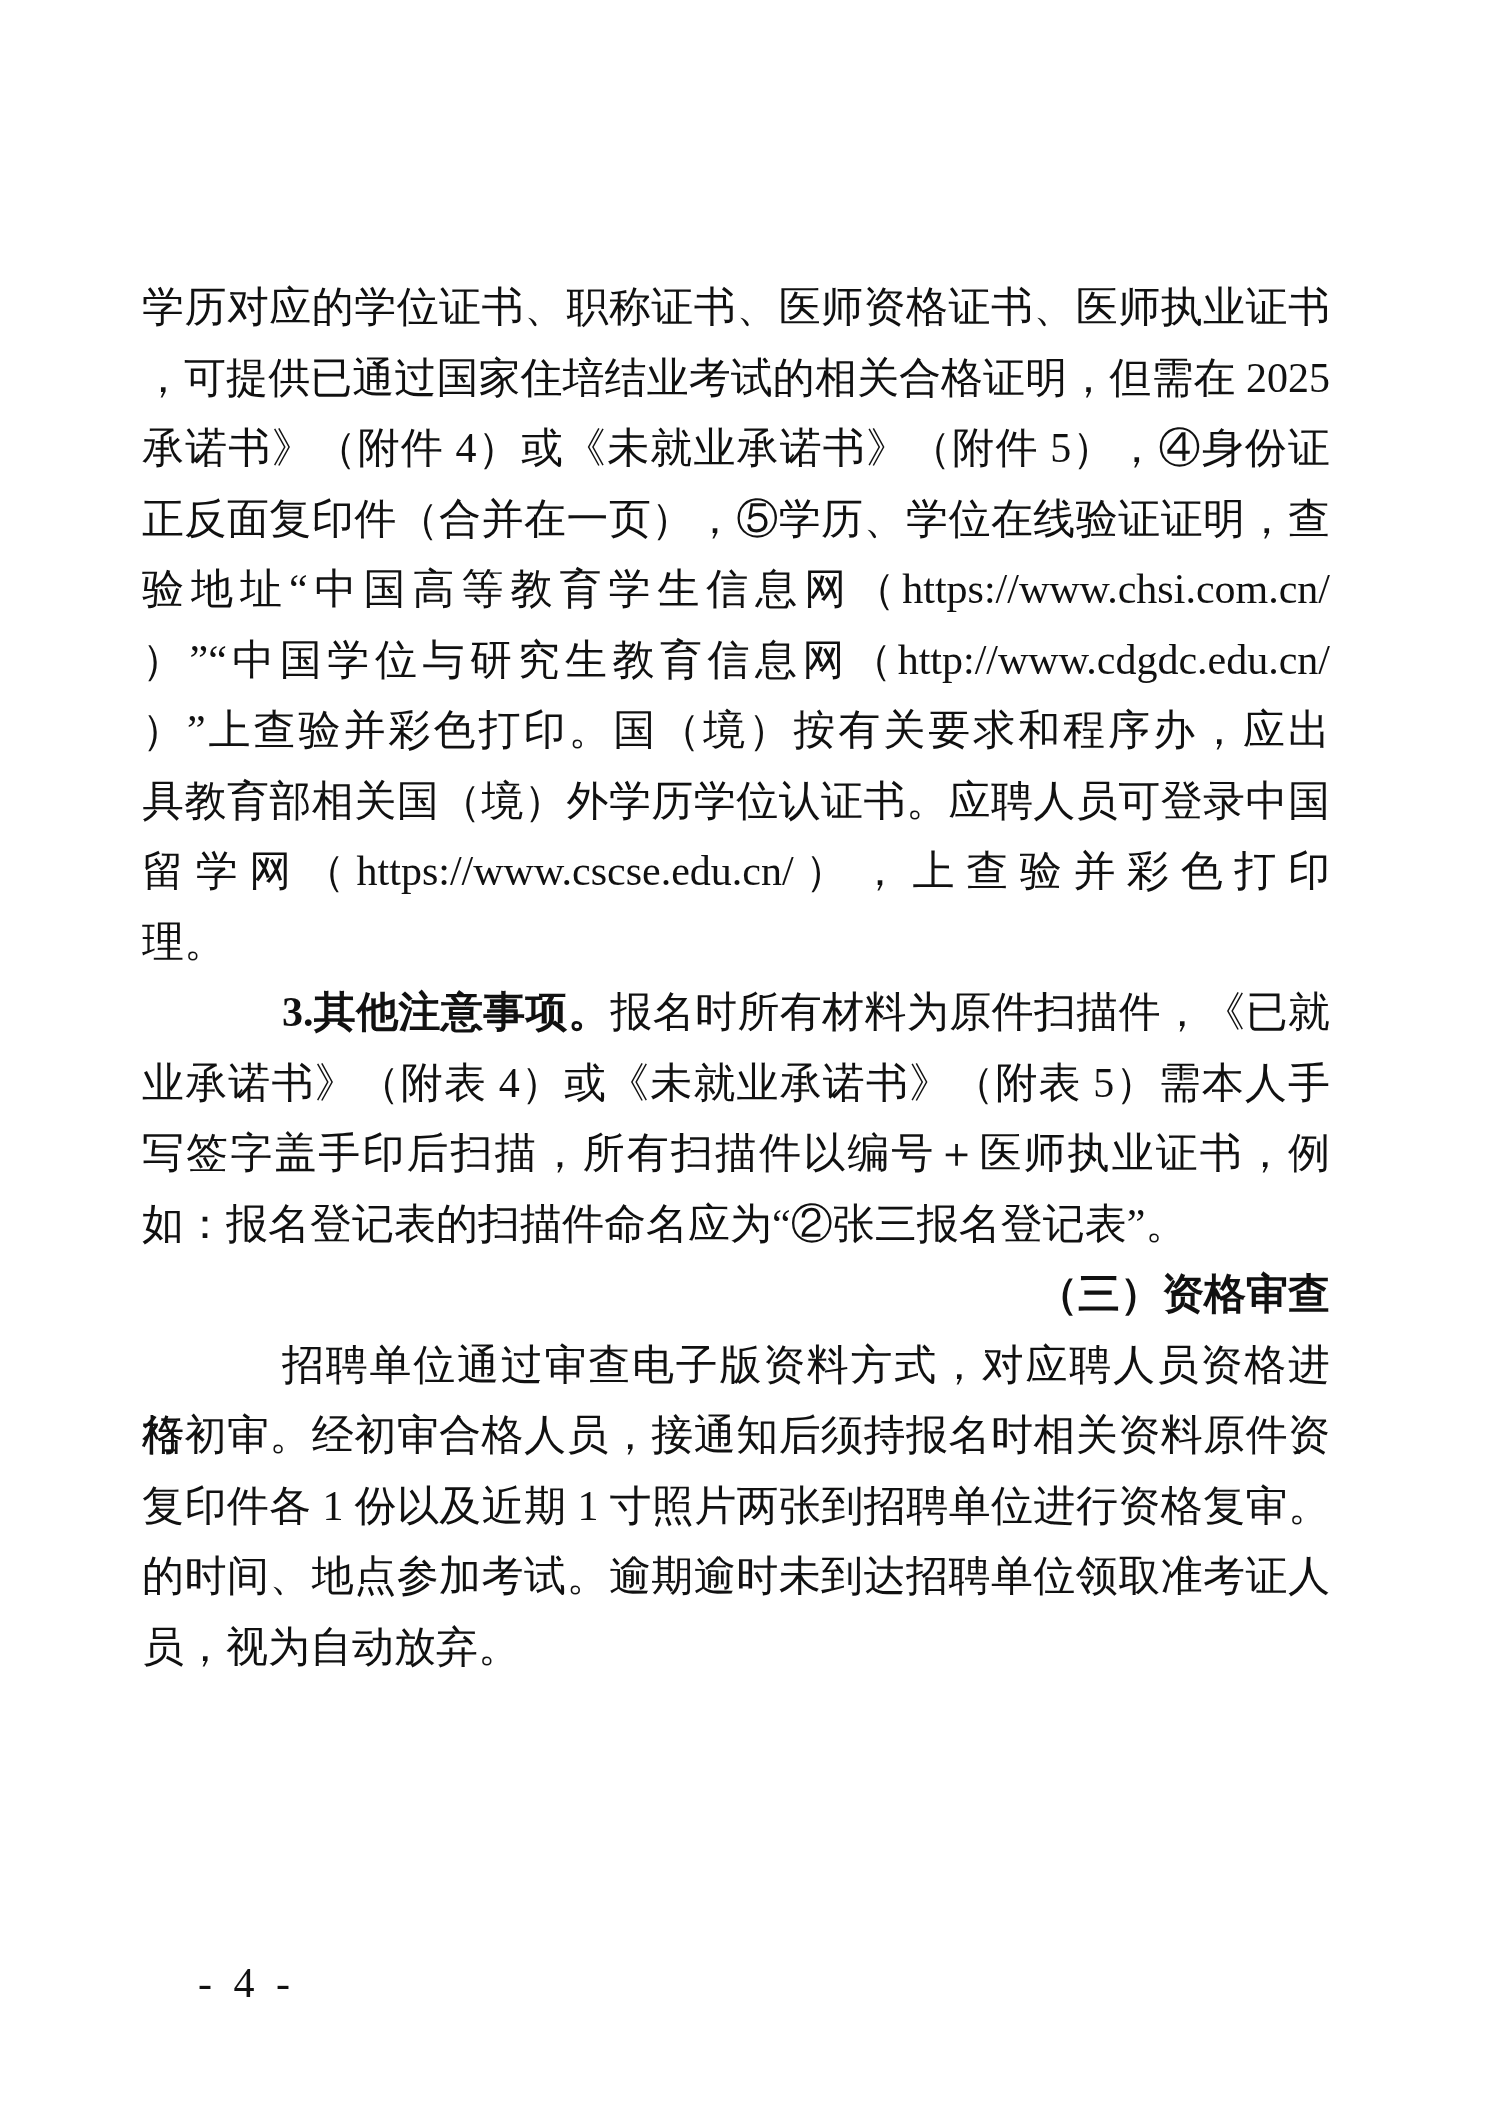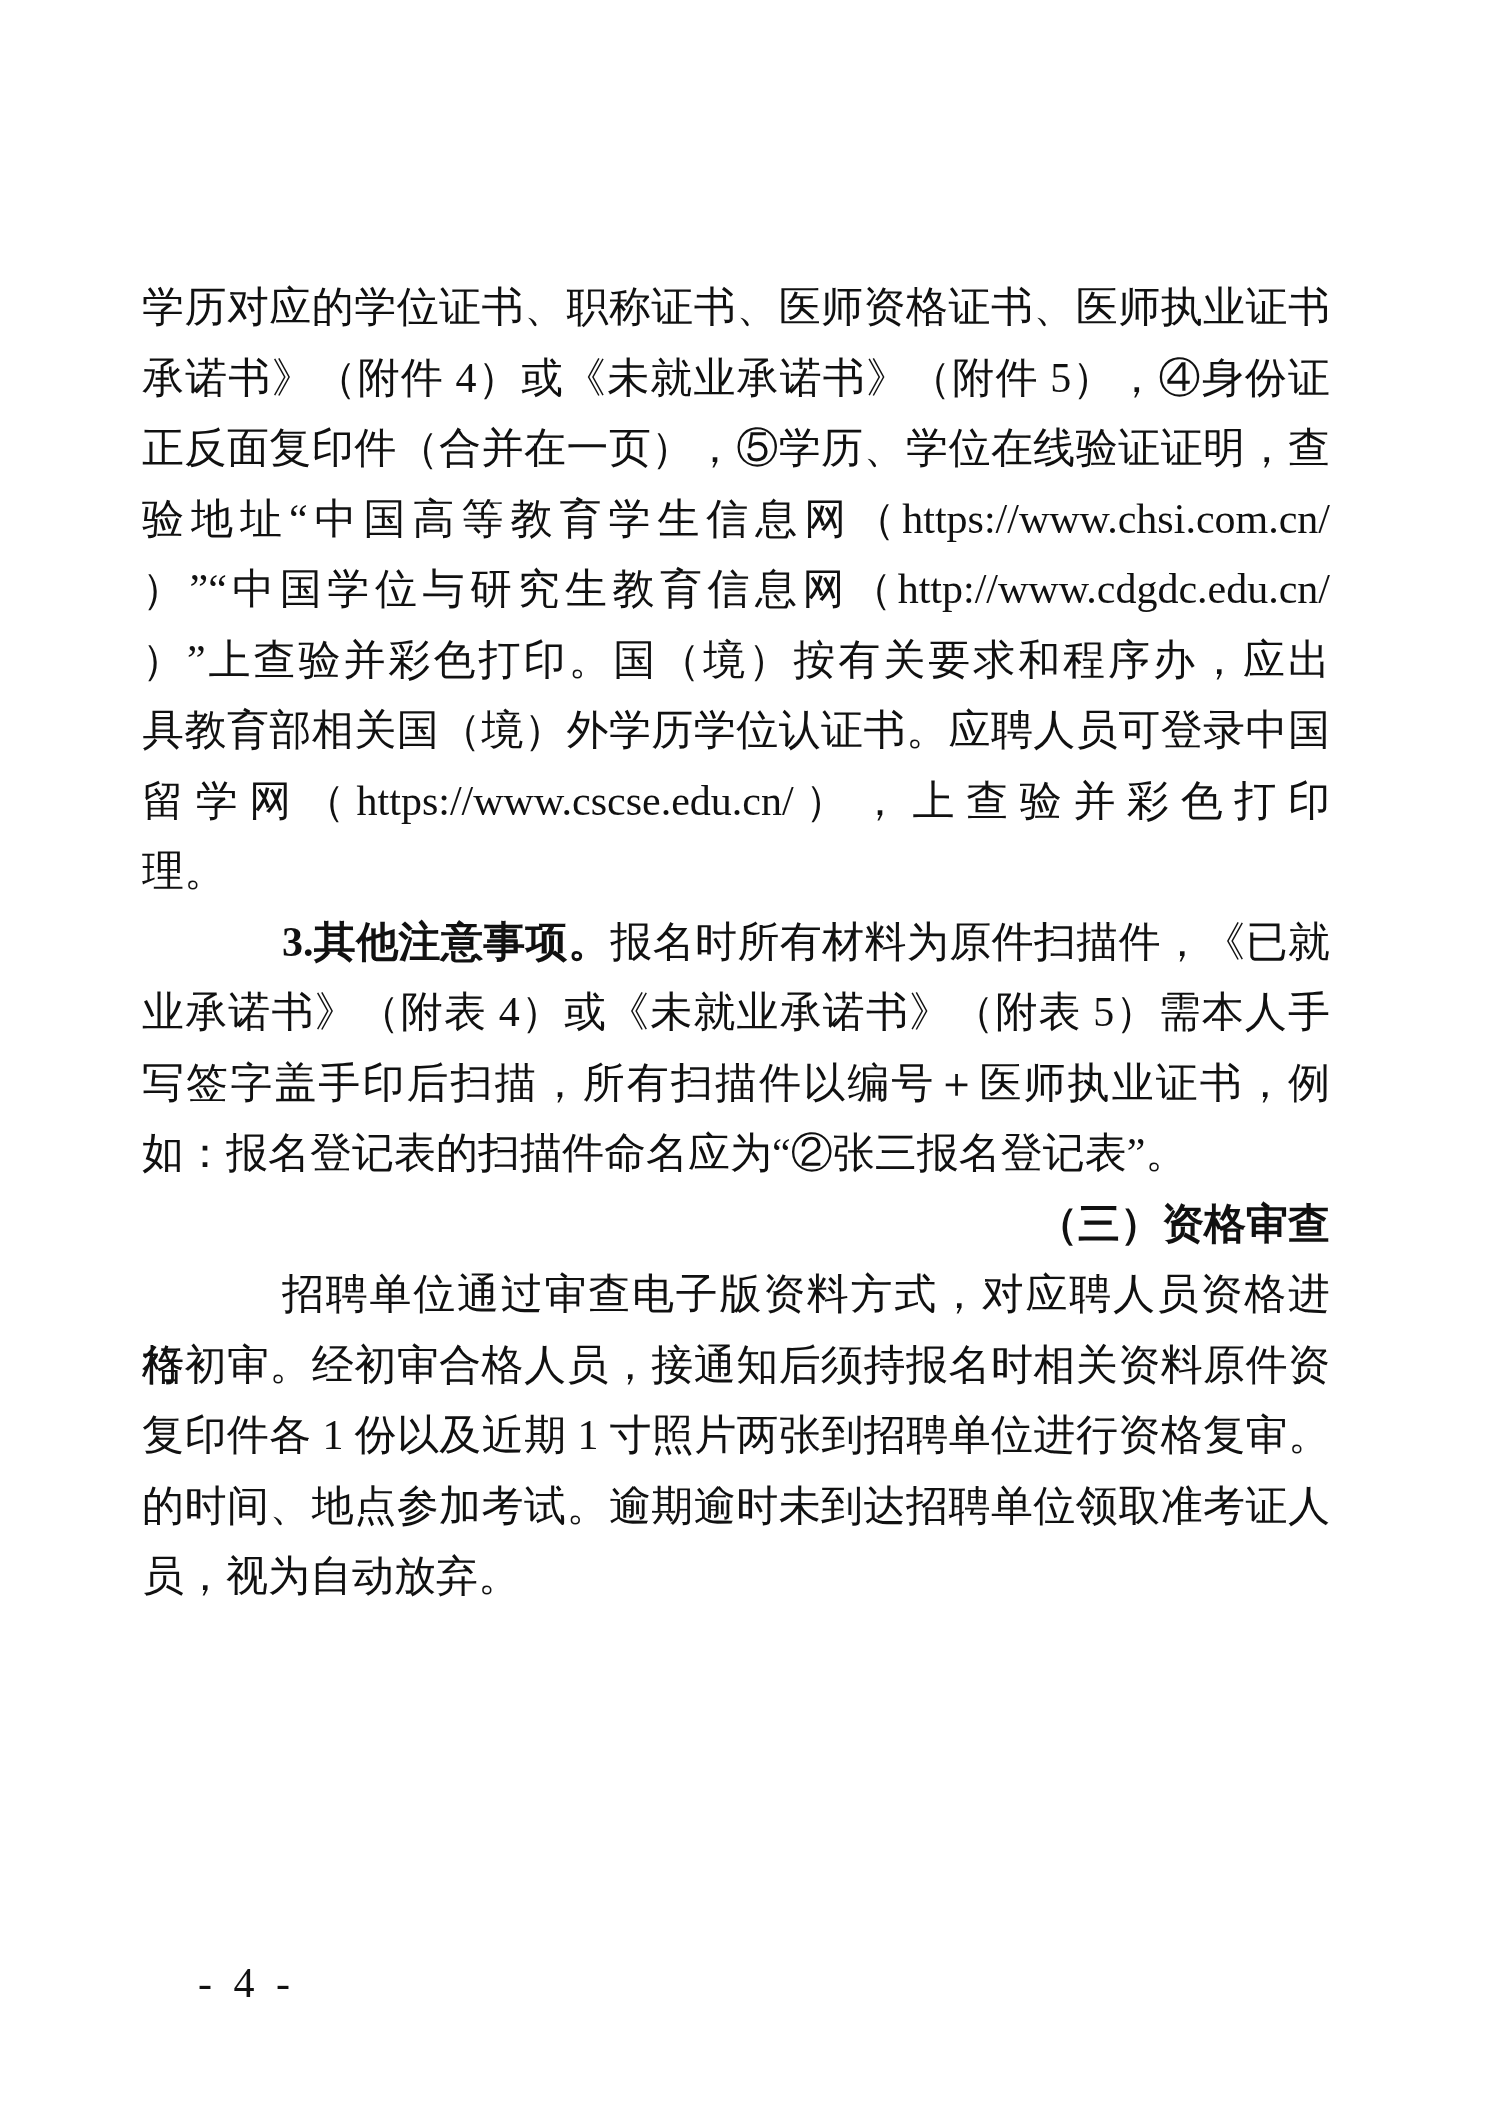--- a/index.html
+++ b/index.html
@@ -60,20 +60,21 @@
   }
 </style>
 </head>
 <body>
 
 <div class="page">
 
   <div class="text-block">
 
     <div class="line just">学历对应的学位证书、职称证书、医师资格证书、医师执业证书</div>
+    <div class="line just">，可提供已通过国家住培结业考试的相关合格证明，但需在 2025</div>
     <div class="line just">承诺书》（附件 4）或《未就业承诺书》（附件 5），④身份证</div>
     <div class="line just">正反面复印件（合并在一页），⑤学历、学位在线验证证明，查</div>
     <div class="line just">验地址“中国高等教育学生信息网（https://www.chsi.com.cn/</div>
     <div class="line just">）”“中国学位与研究生教育信息网（http://www.cdgdc.edu.cn/</div>
     <div class="line just">）”上查验并彩色打印。国（境）按有关要求和程序办，应出</div>
     <div class="line just">具教育部相关国（境）外学历学位认证书。应聘人员可登录中国</div>
     <div class="line just">留学网（https://www.cscse.edu.cn/），上查验并彩色打印</div>
     <div class="line">理。</div>
 
     <div class="line just indent">

